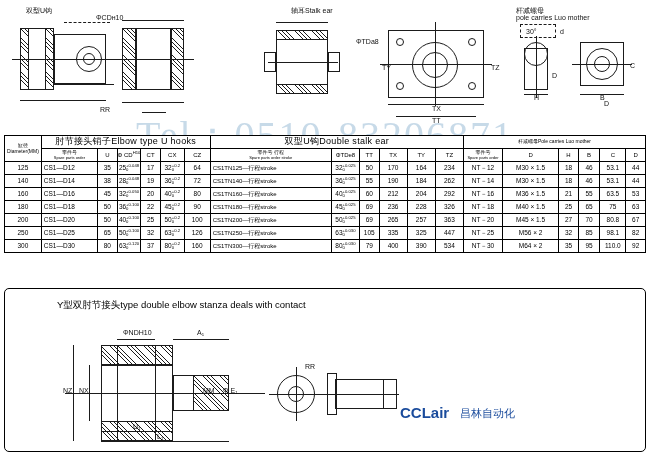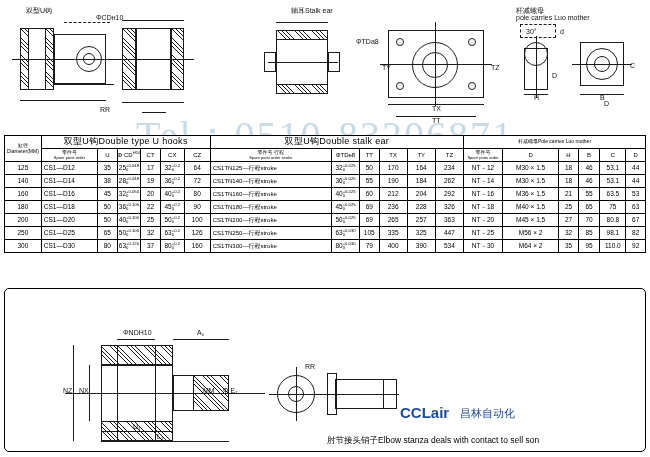--- a/index.html
+++ b/index.html
@@ -153,21 +153,21 @@
           <col style="width:20px">
         <col style="width:24px">
           <col style="width:18px">
       </colgroup>
       <tbody>
           <tr>
         <th rowspan="2">
           <span class="small">缸径</span>
           <span class="small">Diameter(MM)</span>
         </th>
-        <th colspan="6" class="hdrbig">双型U钩Double type U hooks</th>
+        <th colspan="6" class="hdrbig">肘节接头销子Elbow type U hooks</th>
         <th colspan="6" class="hdrbig">双型U钩Double stalk ear</th>
         <th colspan="6" style="font-size:5px;">杆减螺母Pole carries Luo mother</th>
       </tr>
       <tr>
         <th>
           <span class="small">零件号</span>
           <span class="small" style="font-size:4px;">Spare parts order</span>
         </th>
         <th>U</th>
         <th><span>Φ CD</span><span class="sup">H10</span></th>
@@ -345,20 +345,21 @@
         <td>35</td>
         <td>95</td>
         <td>110.0</td>
         <td>92</td>
       </tr>
     </tbody>
       </table>
   </div>
 
   <div class="bottom">
+    <div class="btitle">Y型双肘节接头type double elbow stanza deals with contact</div>
 
     <div class="ln" style="left:60px;top:104px;width:200px;height:1px;"></div>
     <div class="box" style="left:96px;top:56px;width:72px;height:96px;"></div>
     <div class="hatch" style="left:96px;top:56px;width:72px;height:20px;"></div>
     <div class="hatch" style="left:96px;top:132px;width:72px;height:20px;"></div>
     <div class="box" style="left:168px;top:86px;width:56px;height:36px;"></div>
     <div class="hatch" style="left:188px;top:86px;width:36px;height:36px;"></div>
     <div class="ln" style="left:96px;top:76px;width:72px;height:1px;"></div>
     <div class="ln" style="left:96px;top:132px;width:72px;height:1px;"></div>
     <div class="ln" style="left:112px;top:56px;width:1px;height:96px;"></div>
@@ -381,19 +382,18 @@
     <div class="cap" style="left:118px;top:40px;">ΦNDH10</div>
     <div class="cap" style="left:192px;top:40px;">A₁</div>
     <div class="cap" style="left:300px;top:74px;">RR</div>
     <div class="cap" style="left:58px;top:98px;">NZ</div>
     <div class="cap" style="left:74px;top:98px;">NX</div>
     <div class="cap" style="left:198px;top:98px;">MM</div>
     <div class="cap" style="left:218px;top:98px;">Φ E₁</div>
     <div class="cap" style="left:128px;top:134px;">U₁</div>
     <div class="cap" style="left:152px;top:144px;">L₁</div>
 
-    <div class="bfoot">肘节接头销子Elbow stanza deals with contact to sell son</div>
   </div>
 
   <div class="wm2">CCLair</div>
   <div class="wm3">昌林自动化</div>
 
 </div>
 
 </body></html>

